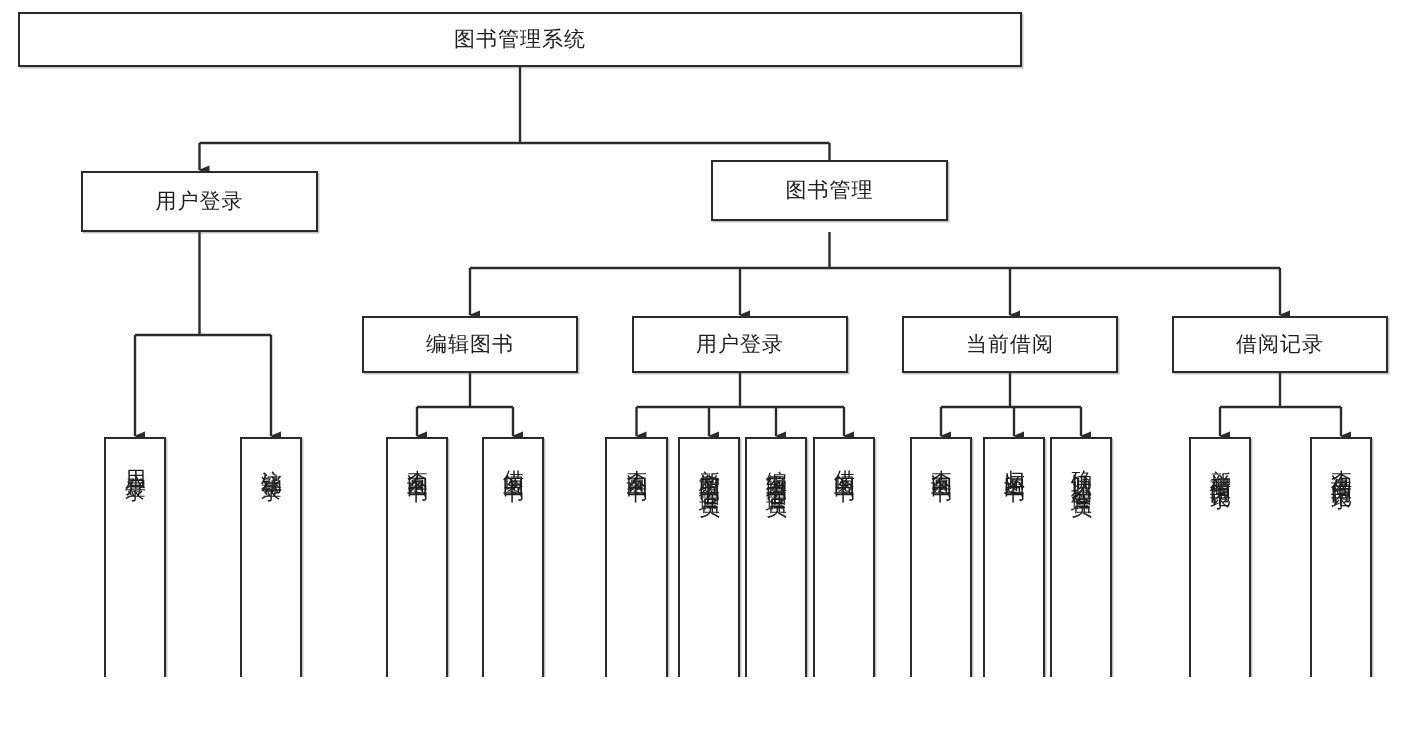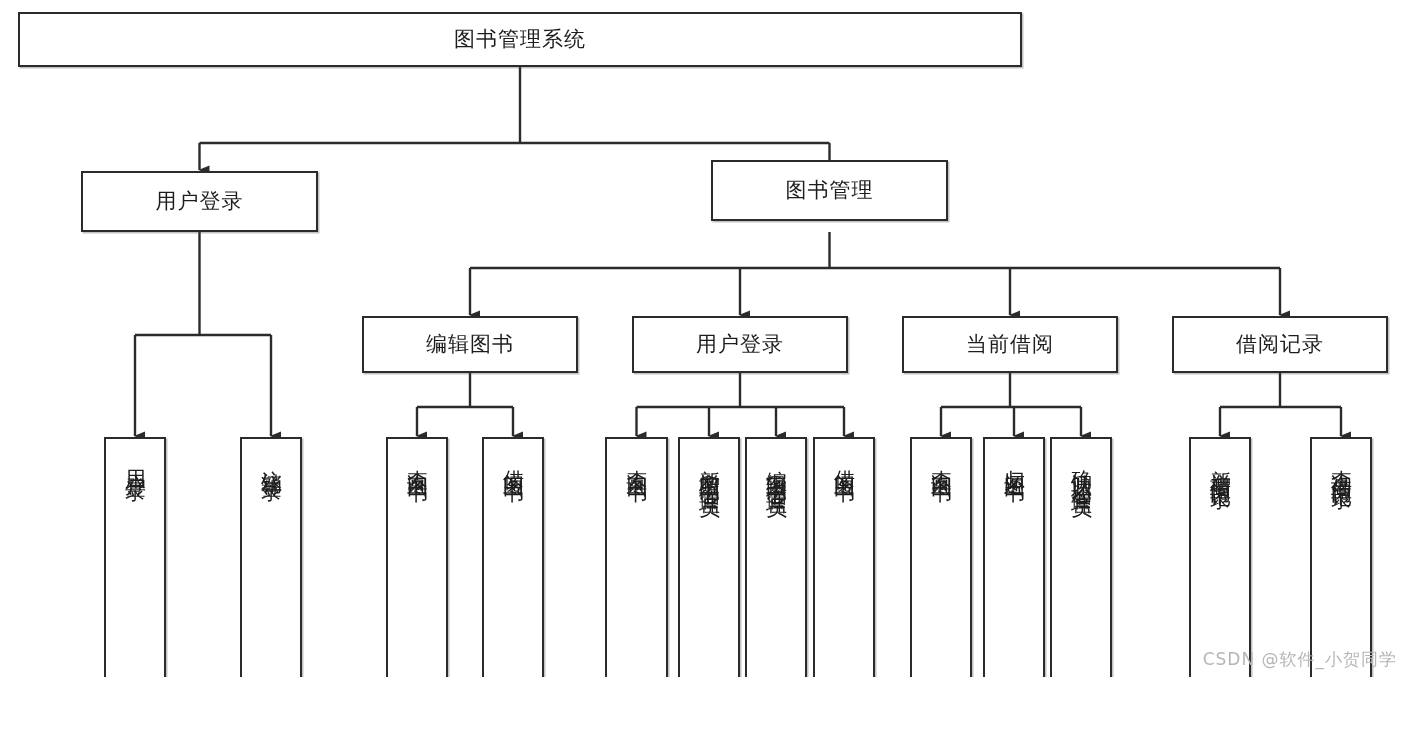--- a/index.html
+++ b/index.html
@@ -171,14 +171,13 @@
         <span class="node-label">确认归还（管理员）</span>
       </div>
       <div class="node vertical" style="left: 1189px; top: 437px; width: 62px; height: 297px;">
         <span class="node-label">新增借阅记录</span>
       </div>
       <div class="node vertical" style="left: 1310px; top: 437px; width: 62px; height: 297px;">
         <span class="node-label">查询借阅记录</span>
       </div>
     </div>
 
-  <div id="watermark">CSDN @软件_小贺同学</div>
 </div>
 
 </body></html>

